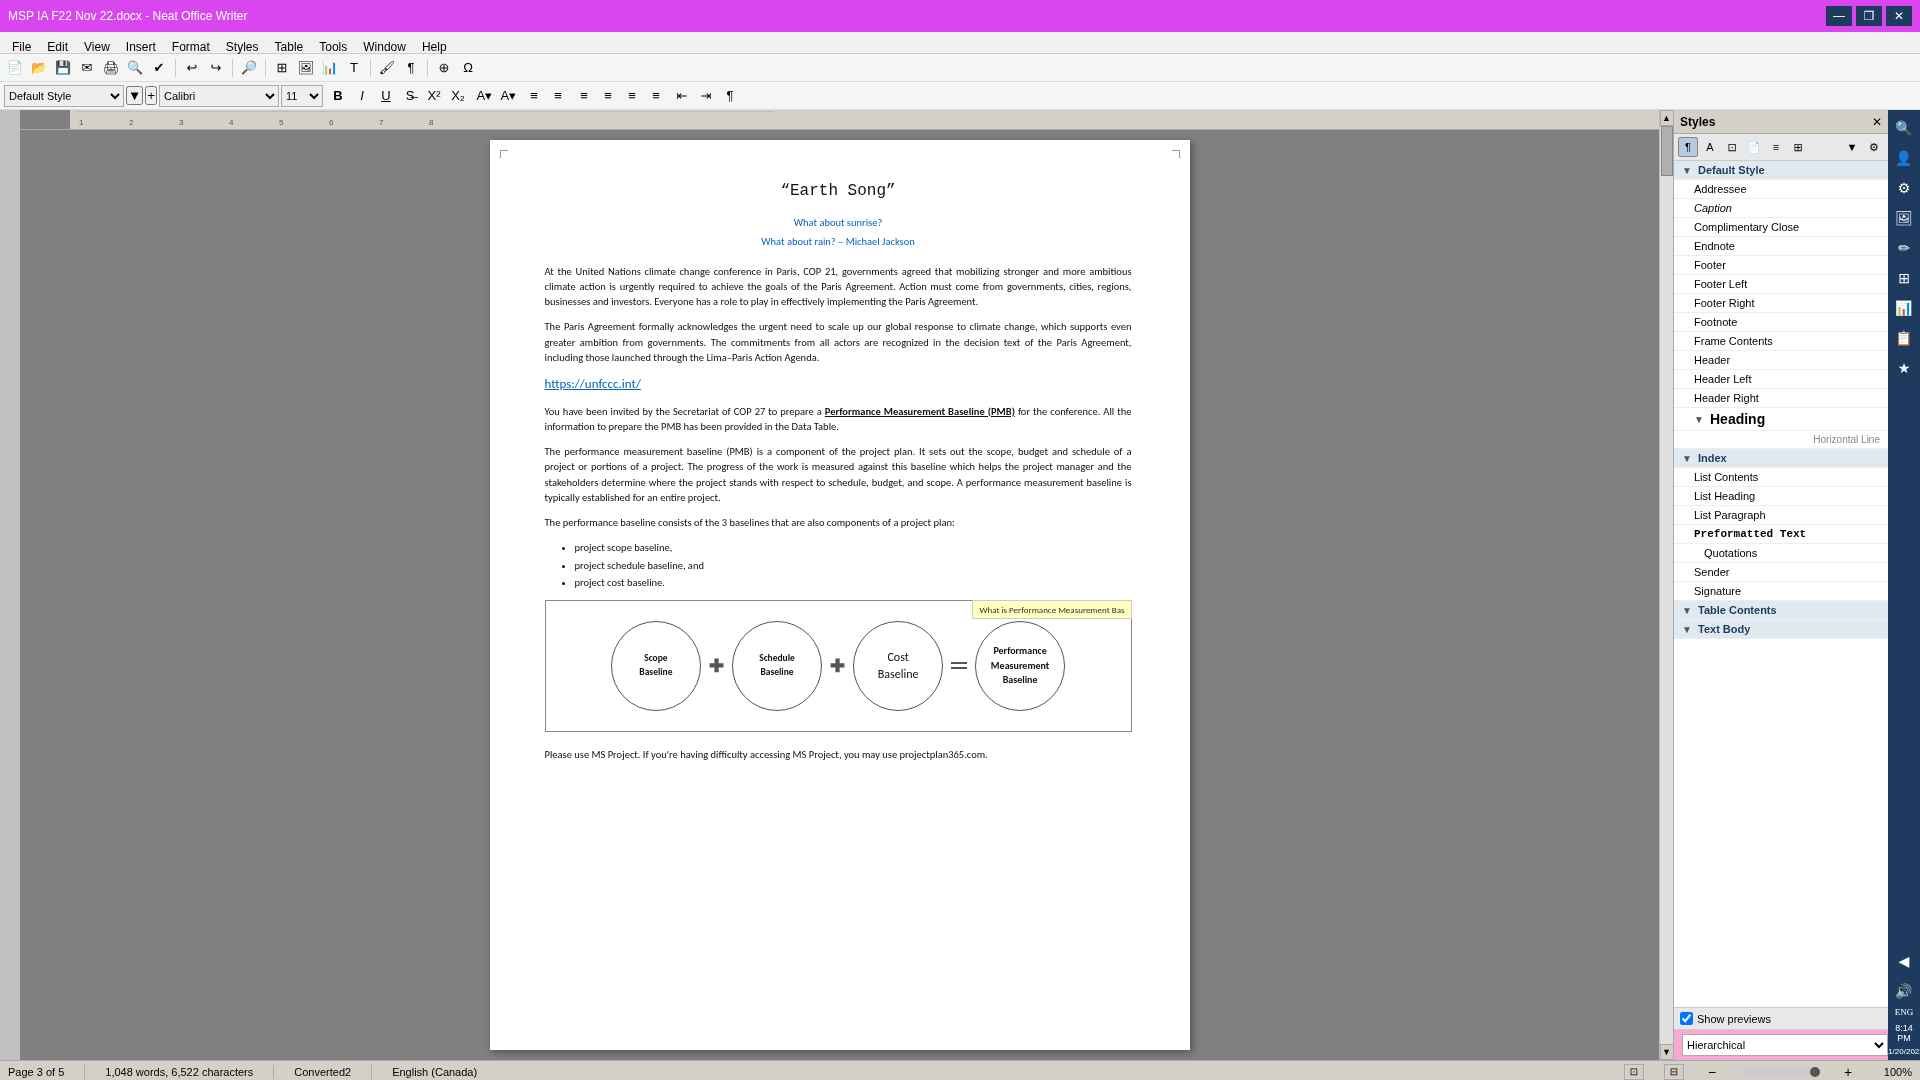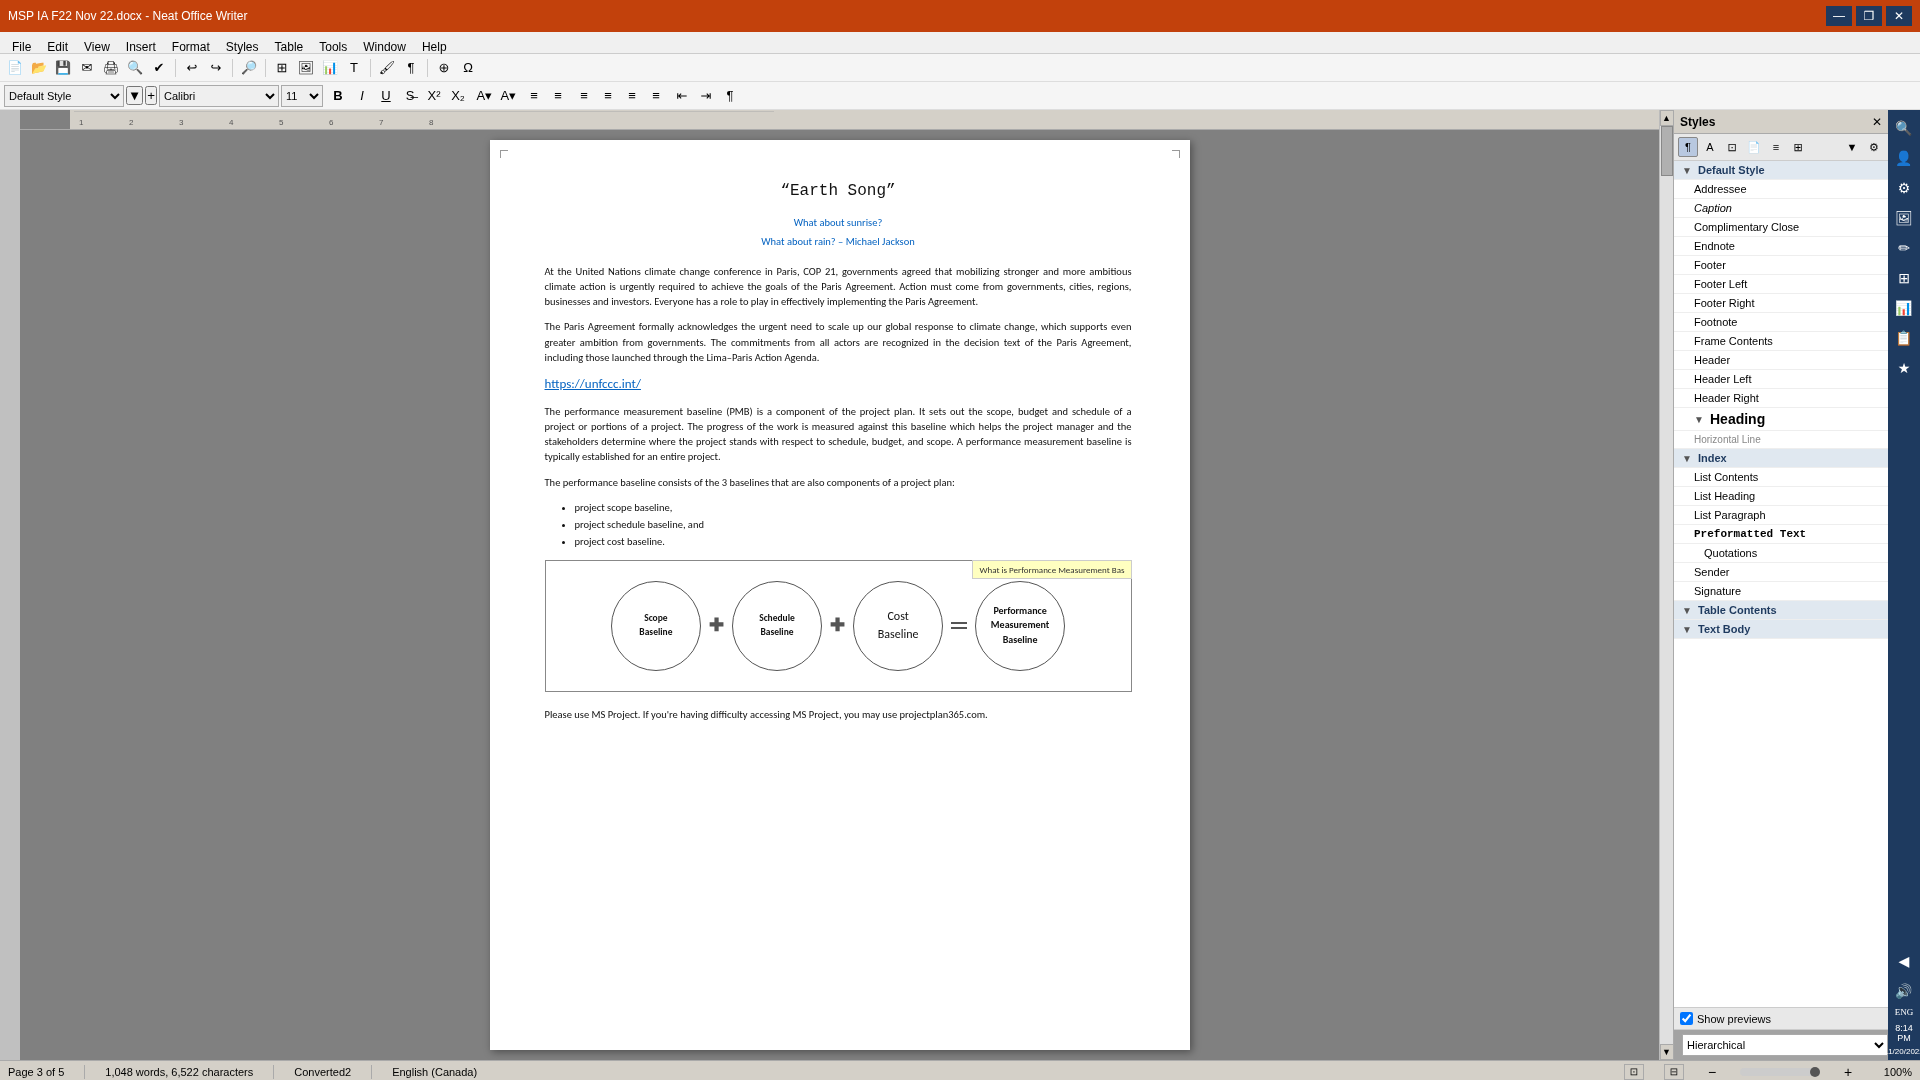--- a/index.html
+++ b/index.html
@@ -1,21 +1,21 @@
 <!DOCTYPE html>
 <html><head>
   <meta charset="utf-8">
   <style>
     * { box-sizing: border-box; margin: 0; padding: 0; }
     body { font-family: 'Segoe UI', Arial, sans-serif; font-size: 12px; background: #c0c0c0; overflow: hidden; width: 1920px; height: 1080px; }
 
     
     #titlebar {
       height: 15px;
-      background: #c2410c;
+      background: #d946ef;
       color: white;
       display: flex;
       align-items: center;
       padding: 16px 8px;
       justify-content: space-between;
     }
     #titlebar .win-controls { display: flex; gap: 4px; }
     #titlebar .win-btn { width: 26px; height: 20px; background: #1e3a5f; border: none; color: white; cursor: pointer; font-size: 12px; display: flex; align-items: center; justify-content: center; }
 
     
@@ -220,21 +220,21 @@
       cursor: pointer;
       border-bottom: 1px solid #eee;
       display: flex;
       align-items: center;
       gap: 4px;
     }
     .style-item.category { background: #e0e8f0; font-weight: bold; color: #1e3a5f; }
     .style-item .expand-icon { color: #555; font-size: 10px; width: 12px; }
     .style-item.italic-style { font-style: italic; }
     .style-item.heading-style { font-size: 14px; font-weight: bold; }
-    .style-item.small-gray { color: #888; font-size: 10px; }
+    .style-item.small-gray { color: #888; font-size: 10px; justify-content: flex-end; }
     .style-item.preformatted { font-family: 'Courier New', monospace; font-weight: bold; }
 
     #styles-footer {
       padding: 4px 6px;
       display: flex;
       align-items: center;
       gap: 4px;
       border-top: 1px solid #ccc;
       background: #e8e8e8;
     }
@@ -402,20 +402,23 @@
         <div class="doc-subtitle">What about sunrise?</div>
         <div class="doc-subtitle2">What about rain? – Michael Jackson</div>
 
         <p class="doc-para">At the United Nations climate change conference in Paris, COP 21, governments agreed that mobilizing stronger and more ambitious climate action is urgently required to achieve the goals of the Paris Agreement. Action must come from governments, cities, regions, businesses and investors. Everyone has a role to play in effectively implementing the Paris Agreement.</p>
         <p class="doc-para">The Paris Agreement formally acknowledges the urgent need to scale up our global response to climate change, which supports even greater ambition from governments. The commitments from all actors are recognized in the decision text of the Paris Agreement, including those launched through the Lima–Paris Action Agenda.</p>
 
         <p style="margin-bottom:10px;">
           <a class="doc-link" href="#">https://unfccc.int/</a>
         </p>
 
+        <p class="doc-para">
+          <span>You have been invited by the Secretariat of COP 27 to prepare a </span><span class="bold underline">Performance Measurement Baseline (PMB)</span><span>  for the conference. All the information to prepare the PMB  has been provided in the Data Table.</span>
+        </p>
 
         <p class="doc-para">The performance measurement baseline (PMB) is a component of the project plan. It sets out the scope, budget and schedule of a project or portions of a project. The progress of the work is measured against this baseline which helps the project manager and the stakeholders determine where the project stands with respect to schedule, budget, and scope. A performance measurement baseline is typically established for an entire project.</p>
         <p class="doc-para">The performance baseline consists of the 3 baselines that are also components of a project plan:</p>
 
         <ul class="bullet-list">
           <li>project scope baseline,</li>
           <li>project schedule baseline, and</li>
           <li>project cost baseline.</li>
         </ul>
 
@@ -544,21 +547,21 @@
       <div class="style-item category">
         <span class="expand-icon">▼</span>
         <span>Text Body</span>
       </div>
     </div>
 
     <div id="styles-footer">
       <input type="checkbox" id="show-prev" checked="" style="">
       <label for="show-prev">Show previews</label>
     </div>
-    <div style="padding:2px 4px; background:#a3a3a3; border-top:1px solid #ccc;">
+    <div style="padding:2px 4px; background:#f9a8d4; border-top:1px solid #ccc;">
       <select id="styles-dropdown" style="width:100%; height:22px; font-size:11px; border:1px solid #aaa;">
         <option>Hierarchical</option>
       </select>
     </div>
   </div>
 
   <div id="right-icons">
     <button class="ri-btn">🔍</button>
     <button class="ri-btn">👤</button>
     <button class="ri-btn">⚙</button>

